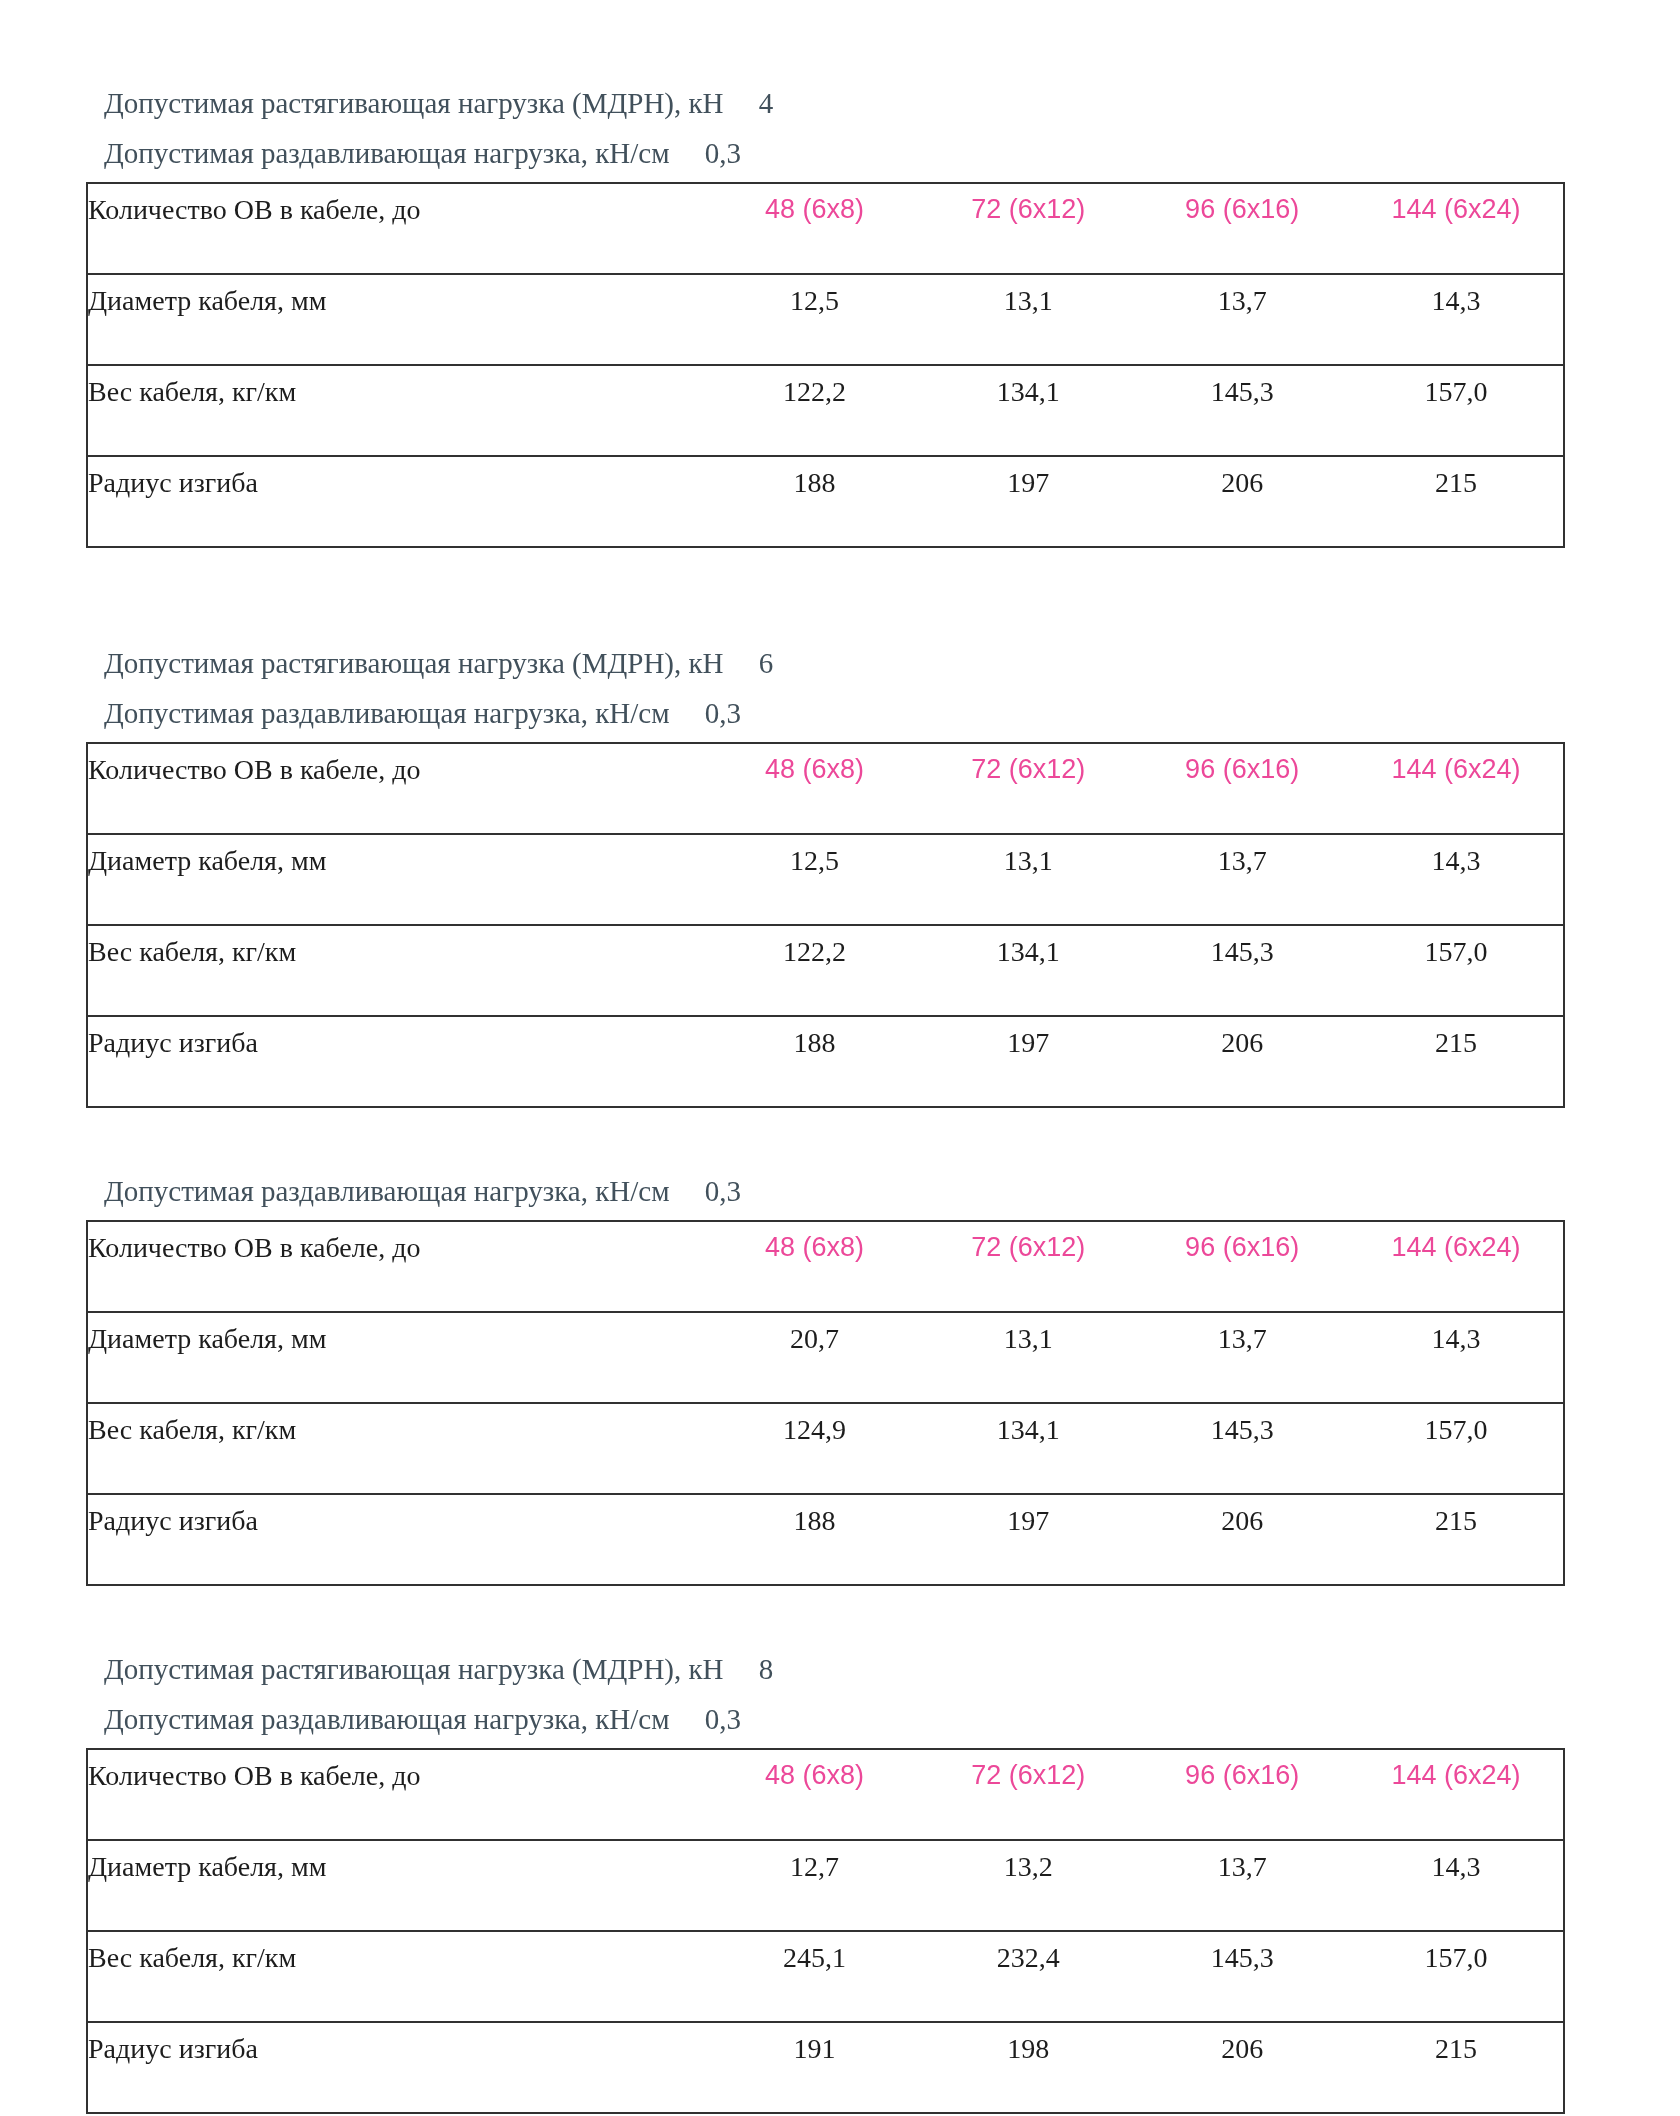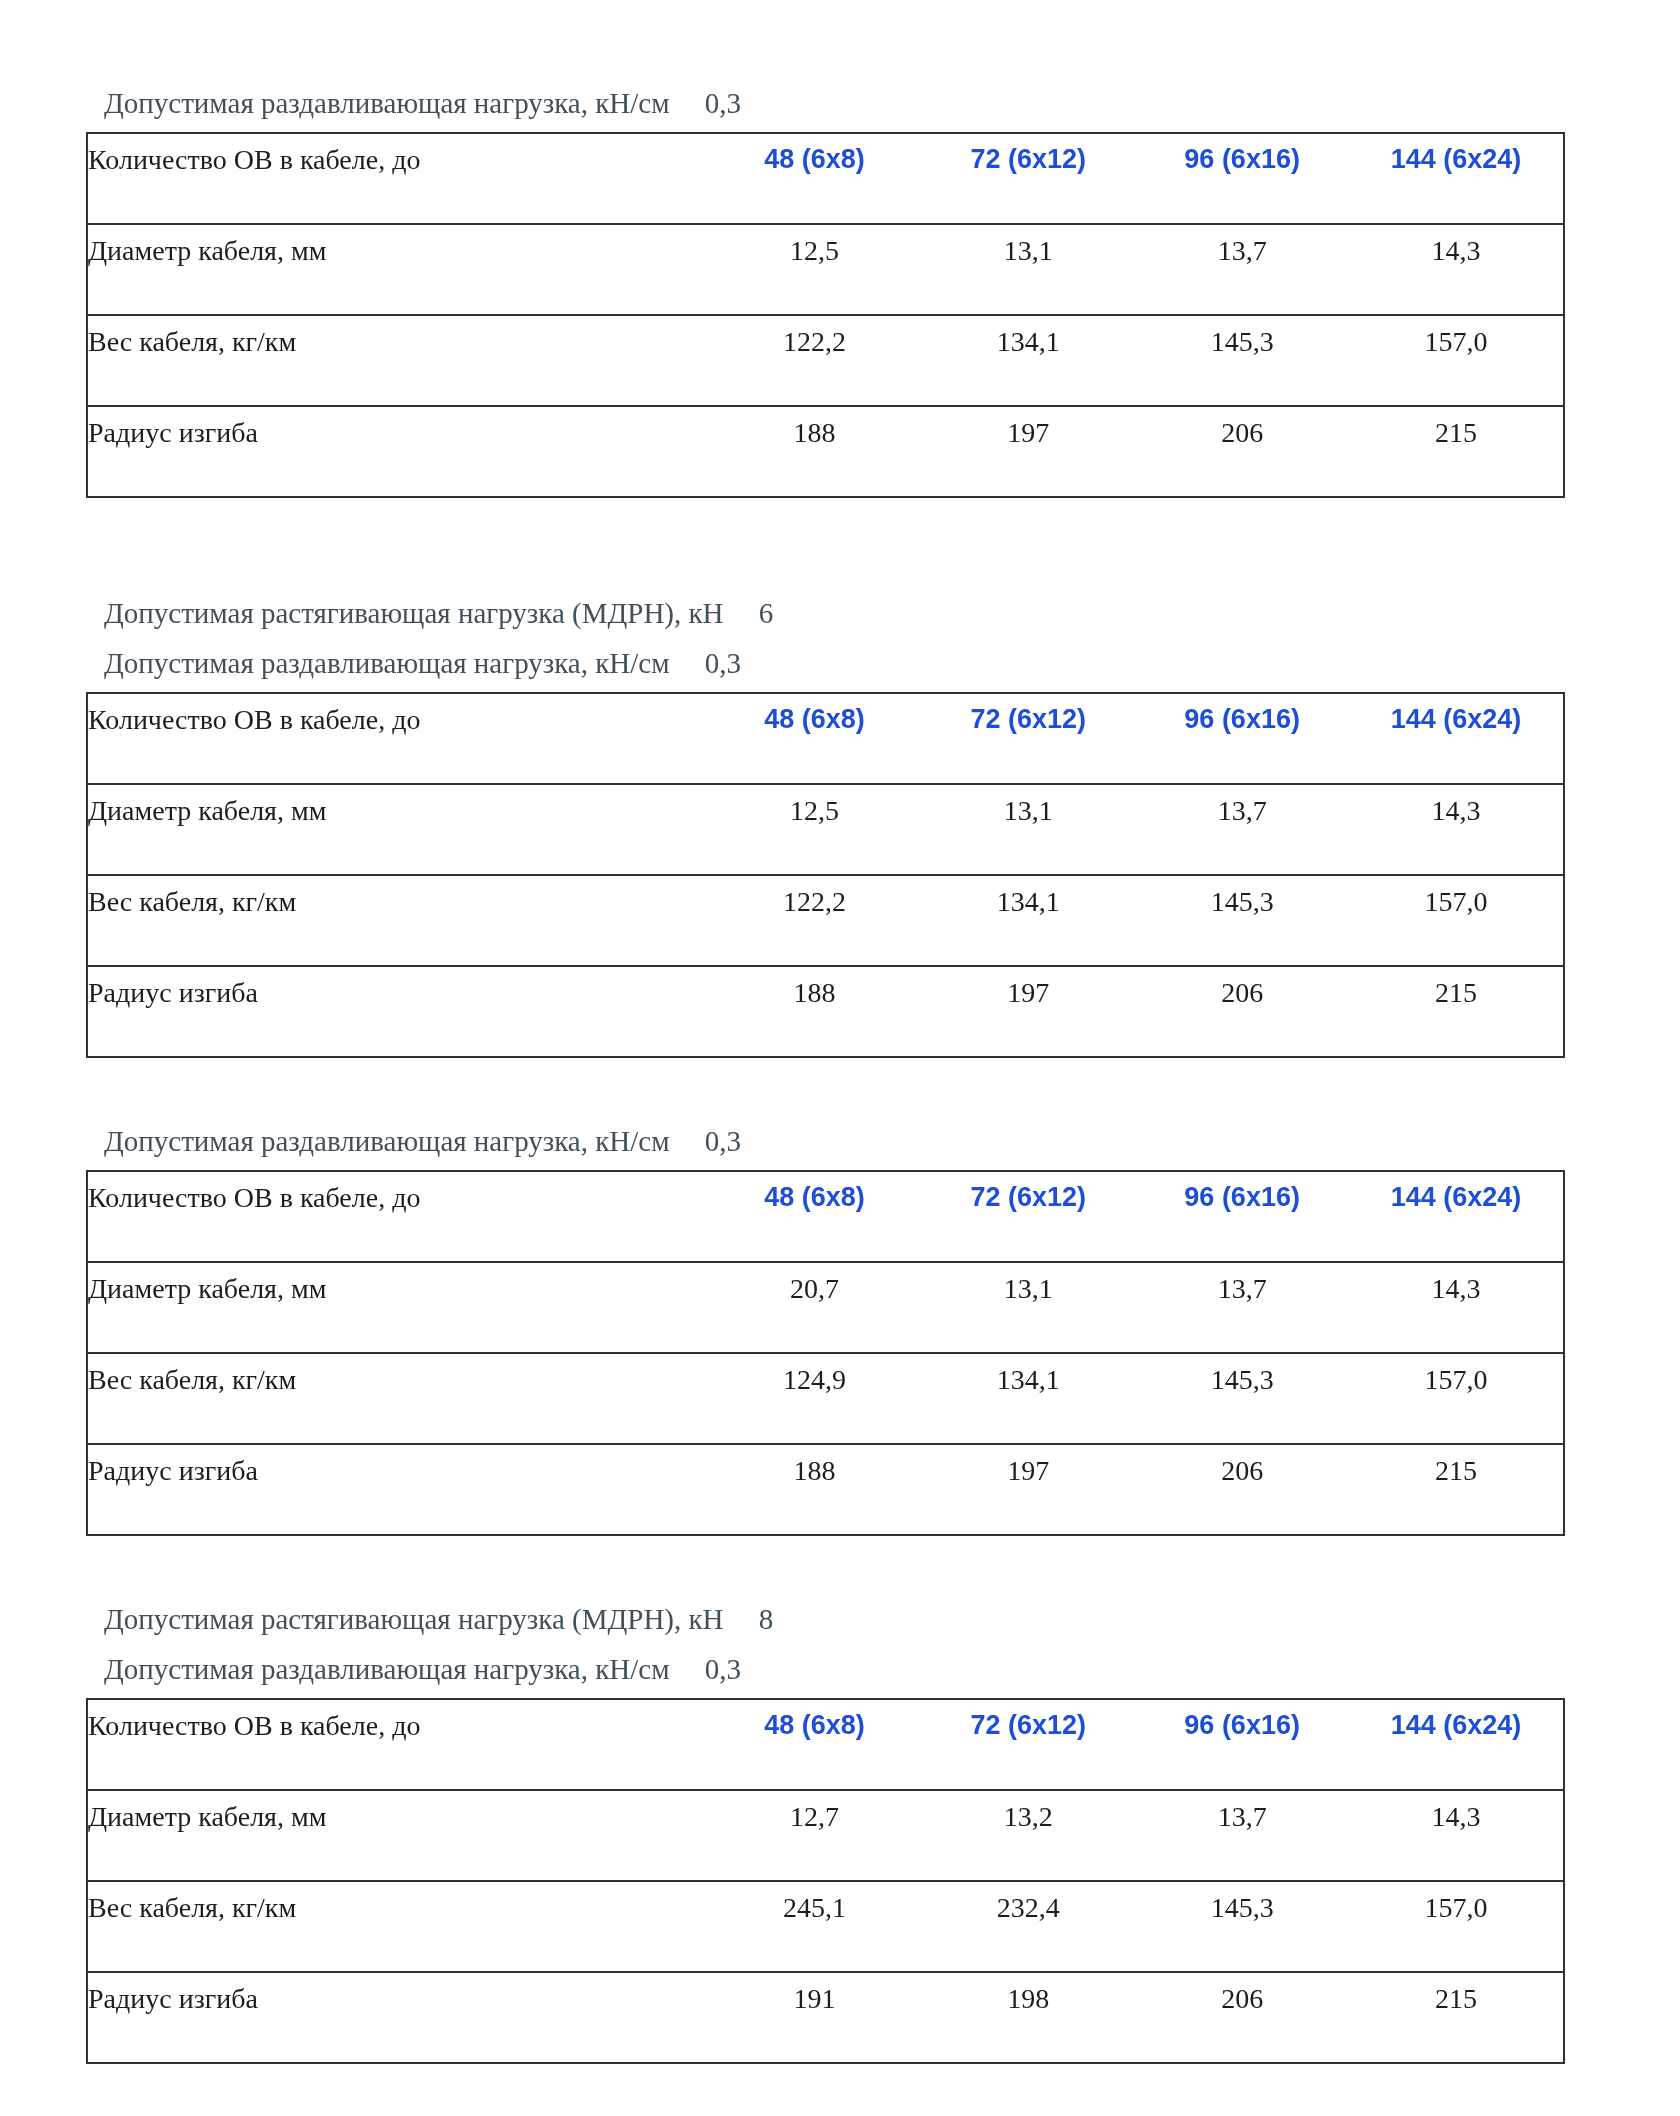--- a/index.html
+++ b/index.html
@@ -56,30 +56,33 @@
     padding-left: 17px;
     text-align: left;
   }
   td.val {
     width: 14.5%;
     text-align: center;
   }
   tr.hdr td.val {
     font-family: "Liberation Sans", sans-serif;
     font-size: 27px;
-    color: #1d4ed8;
-    font-weight: bold;
+    color: #ec4899;
   }
 </style>
 </head>
 <body>
 
 <div id="sections">
   <section class="section first">
     <div class="hline">
+      <span>Допустимая растягивающая нагрузка (МДРН), кН</span>
+      <span class="hval">4</span>
+    </div>
+    <div class="hline">
       <span>Допустимая раздавливающая нагрузка, кН/см</span>
       <span class="hval">0,3</span>
     </div>
     <table class="spec">
       <tbody>
         <tr class="hdr">
           <td class="label">Количество ОВ в кабеле, до</td>
           <td class="val">48 (6x8)</td>
           <td class="val">72 (6x12)</td>
           <td class="val">96 (6x16)</td>

